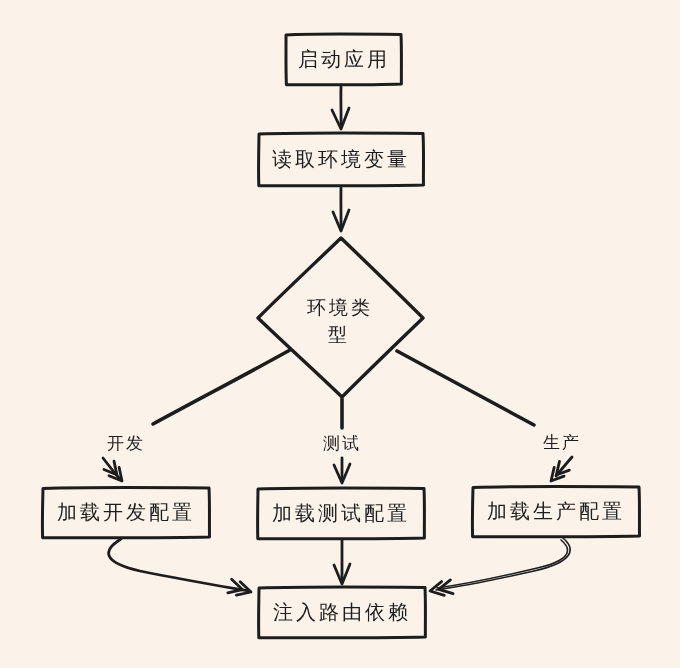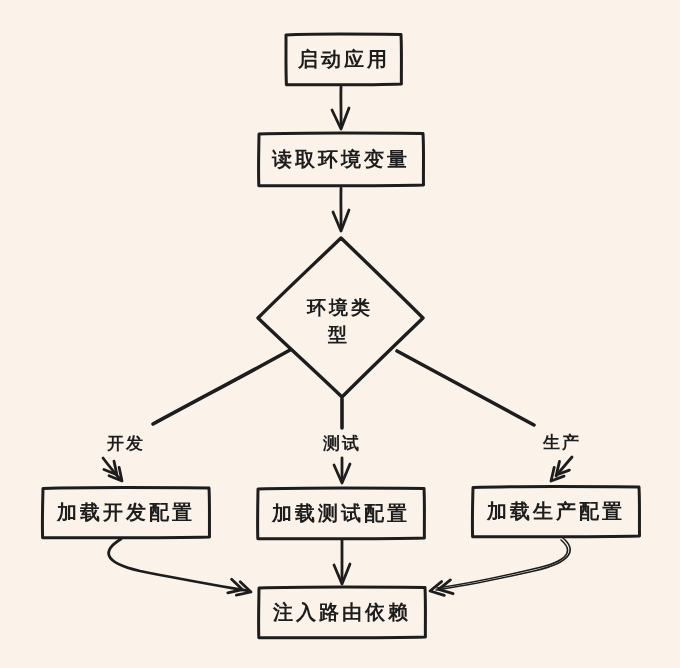--- a/index.html
+++ b/index.html
@@ -8,21 +8,20 @@
     width: 680px;
     height: 668px;
     background: #fbf3ea;
     overflow: hidden;
     font-family: "DejaVu Sans", sans-serif;
   }
   .canvas-wrap {
     position: relative;
     width: 680px;
     height: 668px;
-    font-weight: bold;
   }
   svg { display: block; }
   .shape {
     fill: #fbf3ea;
     stroke: #1d1d1d;
     stroke-width: 3;
     stroke-linecap: round;
     stroke-linejoin: round;
   }
   .diamond-shape { stroke-width: 3.4; }

